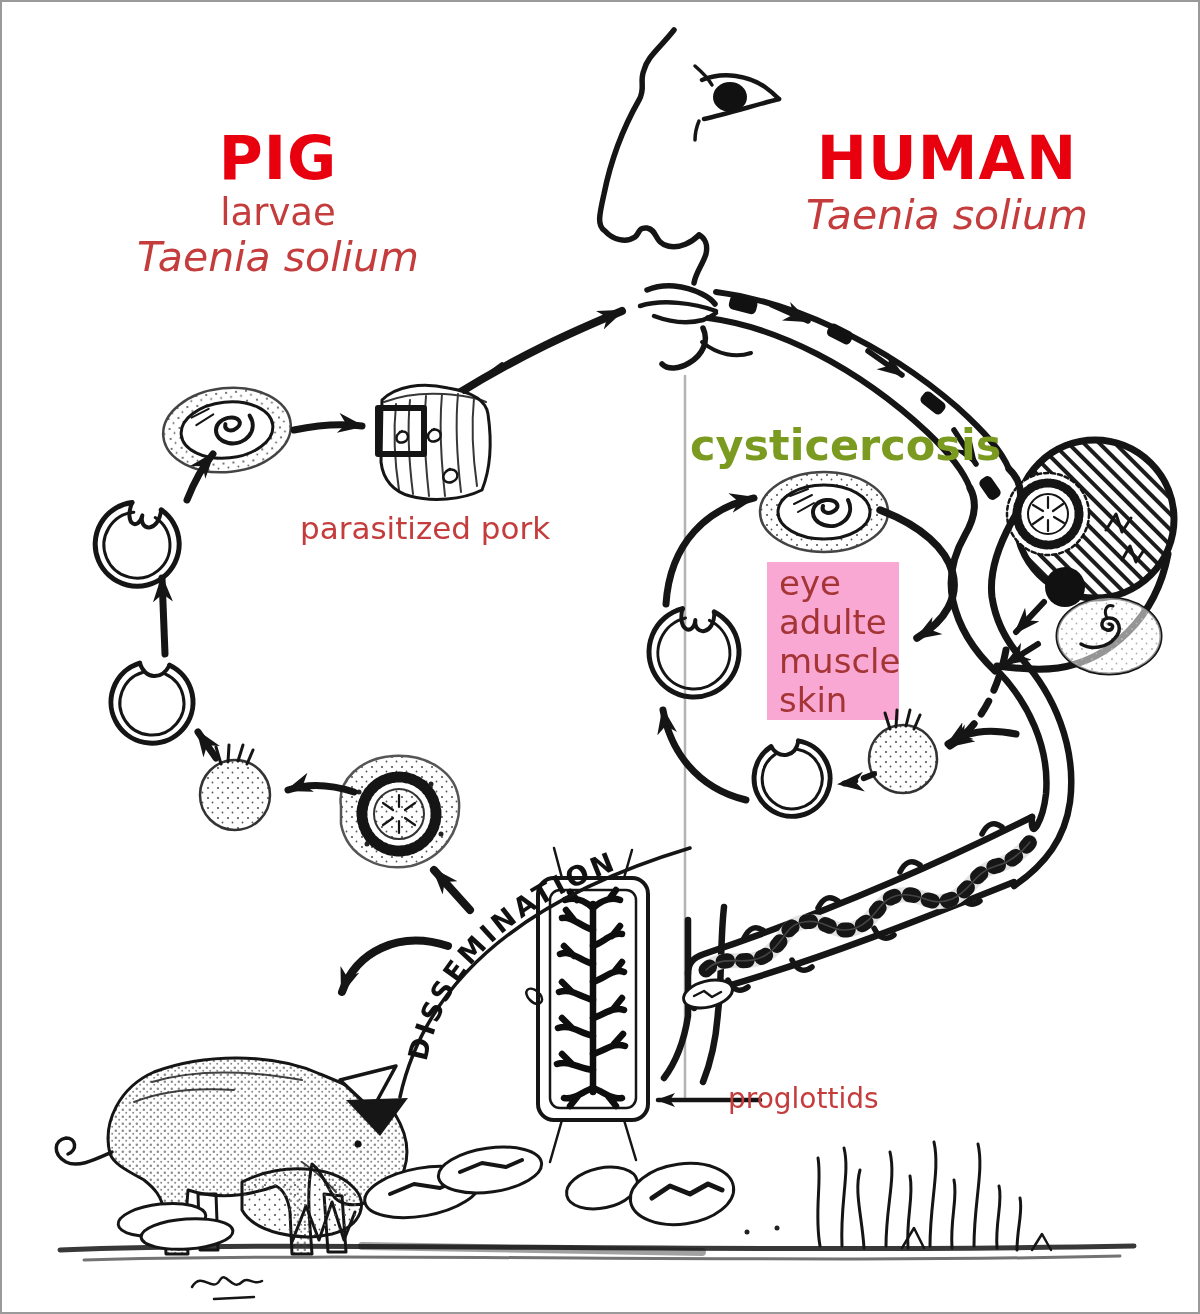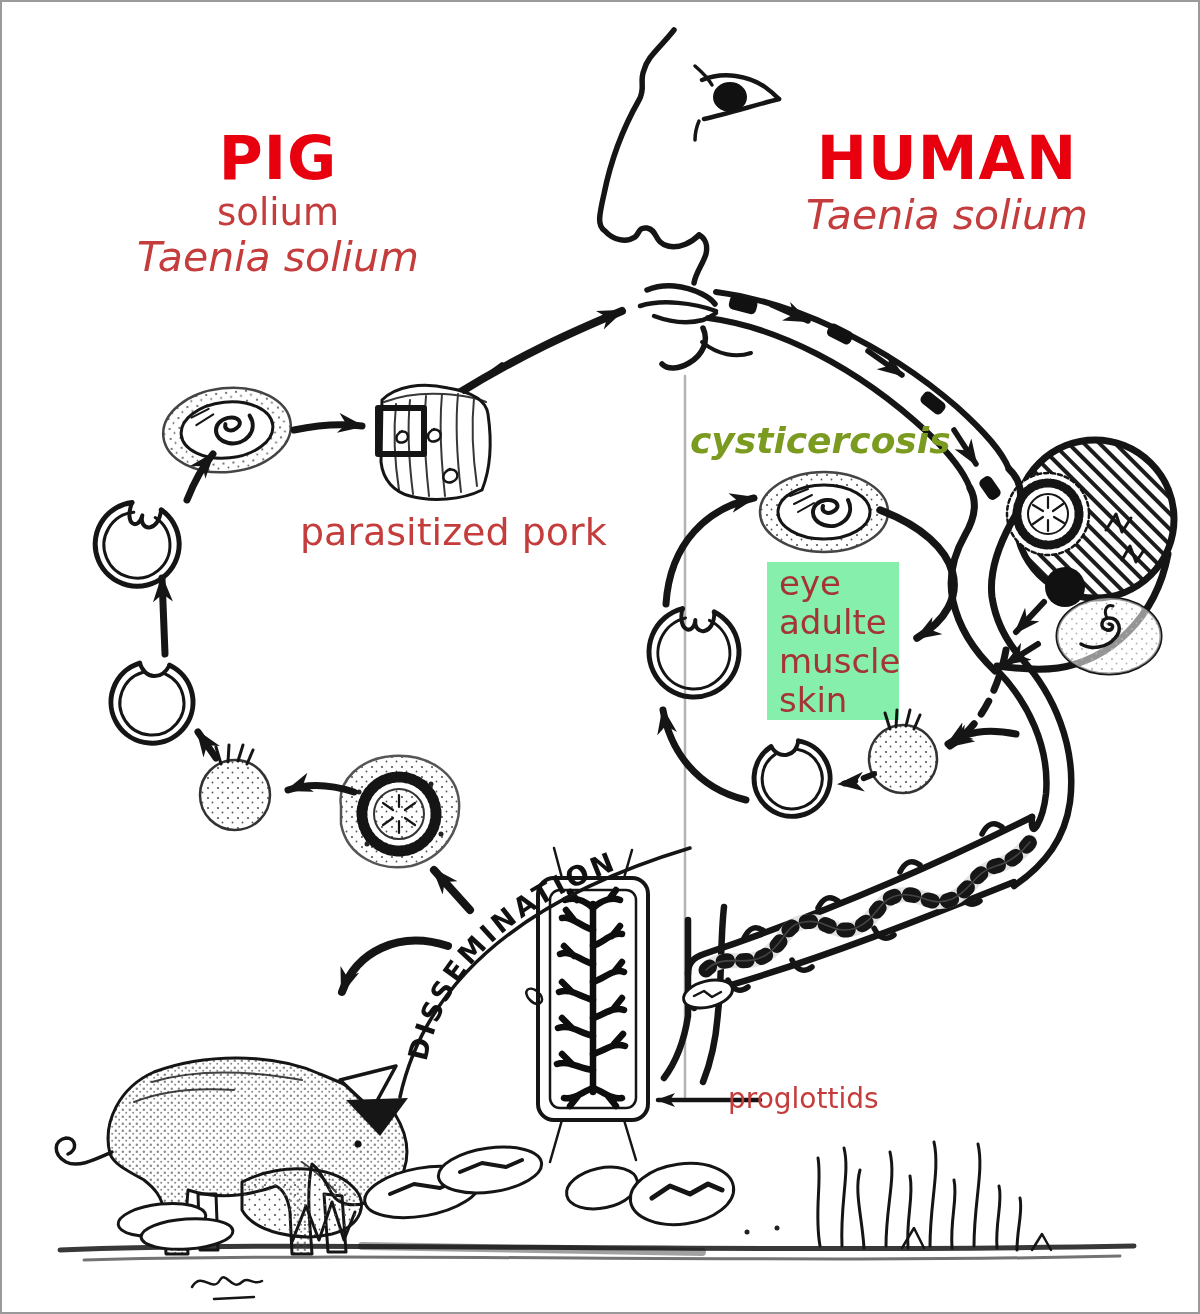--- a/index.html
+++ b/index.html
@@ -7,25 +7,25 @@
     position:relative;width:1200px;height:1314px;background:#ffffff;
     border:2px solid #9a9a9a;box-sizing:border-box;overflow:hidden;
     font-family:"DejaVu Sans","Liberation Sans",sans-serif;
   }
   svg.art{position:absolute;left:0;top:0;width:1200px;height:1314px;}
   .lbl{position:absolute;white-space:nowrap;}
   .title-block{position:absolute;text-align:center;line-height:1.08;}
   .t-main{font-size:60px;font-weight:bold;color:#e8000f;letter-spacing:1px;}
   .t-sub{font-size:37px;color:#c43c3c;margin-top:2px;}
   .t-species{font-size:41px;color:#c43c3c;font-style:italic;margin-top:2px;}
-  .disease{font-size:36px;font-weight:bold;color:#7a9a20;font-style:italic;}
-  .redlbl{font-size:38px;color:#c43c3c;}
+  .disease{font-size:43px;font-weight:bold;color:#7a9a20;}
+  .redlbl{font-size:31px;color:#c43c3c;}
   .tissue-box{
     position:absolute;left:765px;top:560px;width:132px;height:158px;
-    background:#86efac;color:#a53535;font-size:34px;line-height:39px;
+    background:#f9a8d4;color:#a53535;font-size:34px;line-height:39px;
     padding:2px 0 0 12px;box-sizing:border-box;
   }
   .tissue-box div{height:39px;}
 </style>
 </head>
 <body>
 
 <div class="canvas">
 
   <div class="tissue-box">
@@ -370,21 +370,21 @@
       </g>
     </g>
 
     <text font-size="27" font-weight="bold" letter-spacing="3.5" fill="#111" font-family="DejaVu Sans, Liberation Sans, sans-serif">
       <textPath href="#dissemTextArc" startOffset="4">DISSEMINATION</textPath>
     </text>
   </svg>
 
   <div class="title-block" style="left:126px;top:124px;width:300px;">
     <div class="t-main">PIG</div>
-    <div class="t-sub">solium</div>
+    <div class="t-sub">larvae</div>
     <div class="t-species">Taenia solium</div>
   </div>
 
   <div class="title-block" style="left:795px;top:124px;width:300px;">
     <div class="t-main">HUMAN</div>
     <div class="t-species">Taenia solium</div>
   </div>
 
   <div class="lbl disease" style="left:688px;top:418px;">cysticercosis</div>
 

